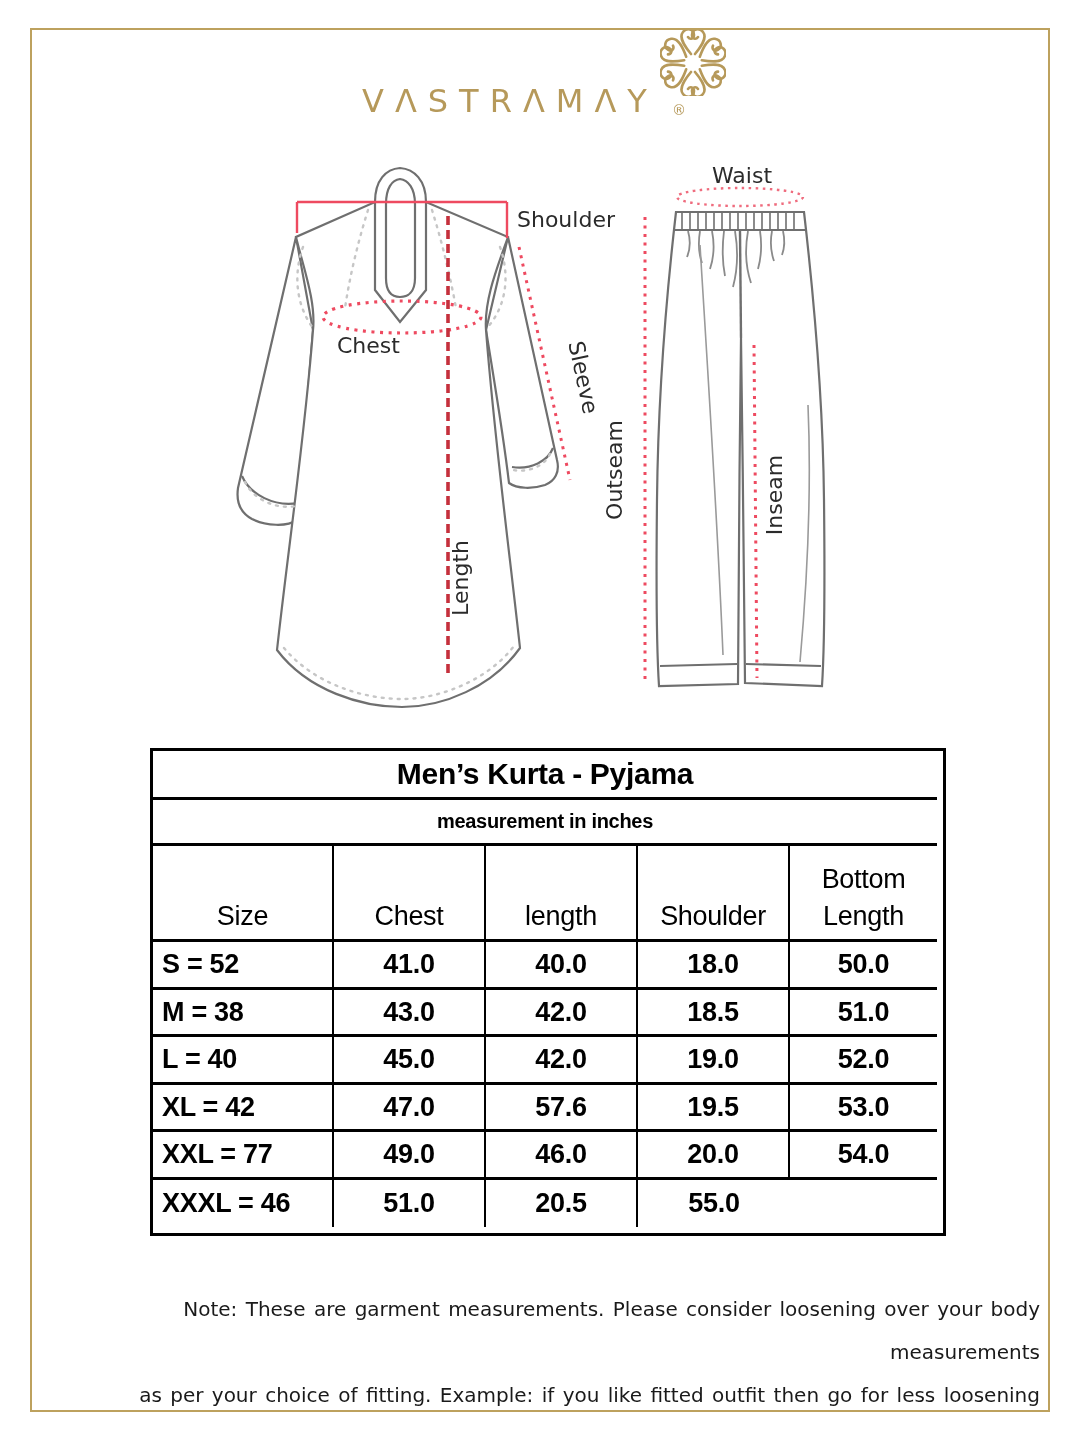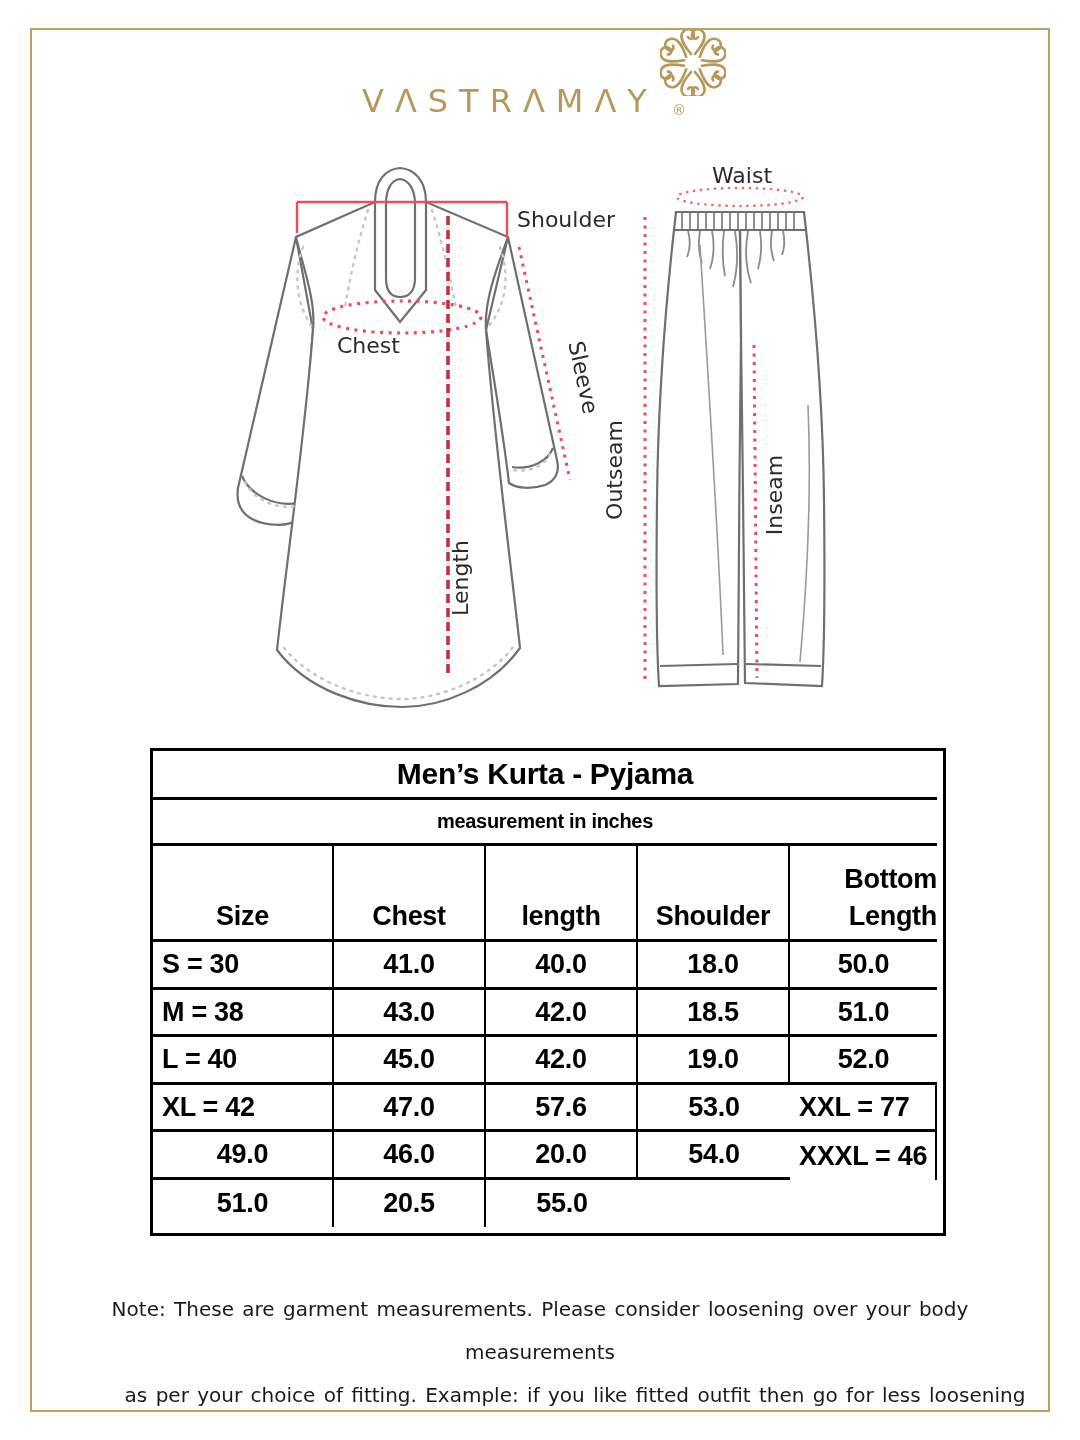--- a/index.html
+++ b/index.html
@@ -19,29 +19,29 @@
   .chart{position:absolute;left:150px;top:748px;width:790px;height:482px;border:3px solid #000;
         display:grid;grid-template-columns:181px 152px 152px 152px 147px;
         grid-template-rows:49px 46px 96px 48px 47px 48px 47px 48px 47px;
         font-family:"Liberation Sans",sans-serif;color:#000;background:#fff;
         letter-spacing:-0.3px;}
   .t-title{grid-column:1/6;border-bottom:3px solid #000;display:flex;align-items:center;
         justify-content:center;font-size:30px;font-weight:bold;}
   .t-sub{grid-column:1/6;border-bottom:3px solid #000;display:flex;align-items:center;
         justify-content:center;font-size:20px;font-weight:bold;}
   .hc{border-right:2px solid #000;border-bottom:3px solid #000;display:flex;align-items:flex-end;
-        justify-content:center;text-align:right;font-size:27px;font-weight:bold;
+        justify-content:center;text-align:center;font-size:27px;font-weight:normal;
         line-height:1.35;padding-bottom:5px;}
   .cell{border-right:2px solid #000;border-bottom:3px solid #000;display:flex;align-items:center;
         justify-content:center;font-size:27px;font-weight:bold;}
   .size-col{justify-content:flex-start;padding-left:9px;}
   .last-col{border-right:none;}
   .last-row{border-bottom:none;}
   
-  .note{position:absolute;left:40px;top:1288px;width:1000px;text-align:center;
+  .note{position:absolute;left:40px;top:1288px;width:1000px;text-align:right;
         font-size:20px;color:#1a1a1a;line-height:43px;word-spacing:2px;}
   .note-l2{padding-left:70px;}
 </style>
 </head>
 <body>
 
 <div class="page">
   <div class="gold-frame"></div>
 
   <span class="brand-text">VΛSTRΛMΛY</span>
@@ -181,41 +181,42 @@
   <div class="chart">
     <div class="t-title">Men’s Kurta - Pyjama</div>
     <div class="t-sub">measurement in inches</div>
 
     <div class="hc">Size</div>
     <div class="hc">Chest</div>
     <div class="hc">length</div>
     <div class="hc">Shoulder</div>
     <div class="hc last-col">Bottom Length</div>
 
-    <div class="cell size-col">S = 30</div>
+    <div class="cell size-col">S = 52</div>
     <div class="cell">41.0</div>
     <div class="cell">40.0</div>
     <div class="cell">18.0</div>
     <div class="cell last-col">50.0</div>
 
     <div class="cell size-col">M = 38</div>
     <div class="cell">43.0</div>
     <div class="cell">42.0</div>
     <div class="cell">18.5</div>
     <div class="cell last-col">51.0</div>
 
     <div class="cell size-col">L = 40</div>
     <div class="cell">45.0</div>
     <div class="cell">42.0</div>
     <div class="cell">19.0</div>
     <div class="cell last-col">52.0</div>
 
     <div class="cell size-col">XL = 42</div>
     <div class="cell">47.0</div>
     <div class="cell">57.6</div>
+    <div class="cell">19.5</div>
     <div class="cell last-col">53.0</div>
 
     <div class="cell size-col">XXL = 77</div>
     <div class="cell">49.0</div>
     <div class="cell">46.0</div>
     <div class="cell">20.0</div>
     <div class="cell last-col">54.0</div>
 
     <div class="cell size-col last-row">XXXL = 46</div>
     <div class="cell last-row">51.0</div>

